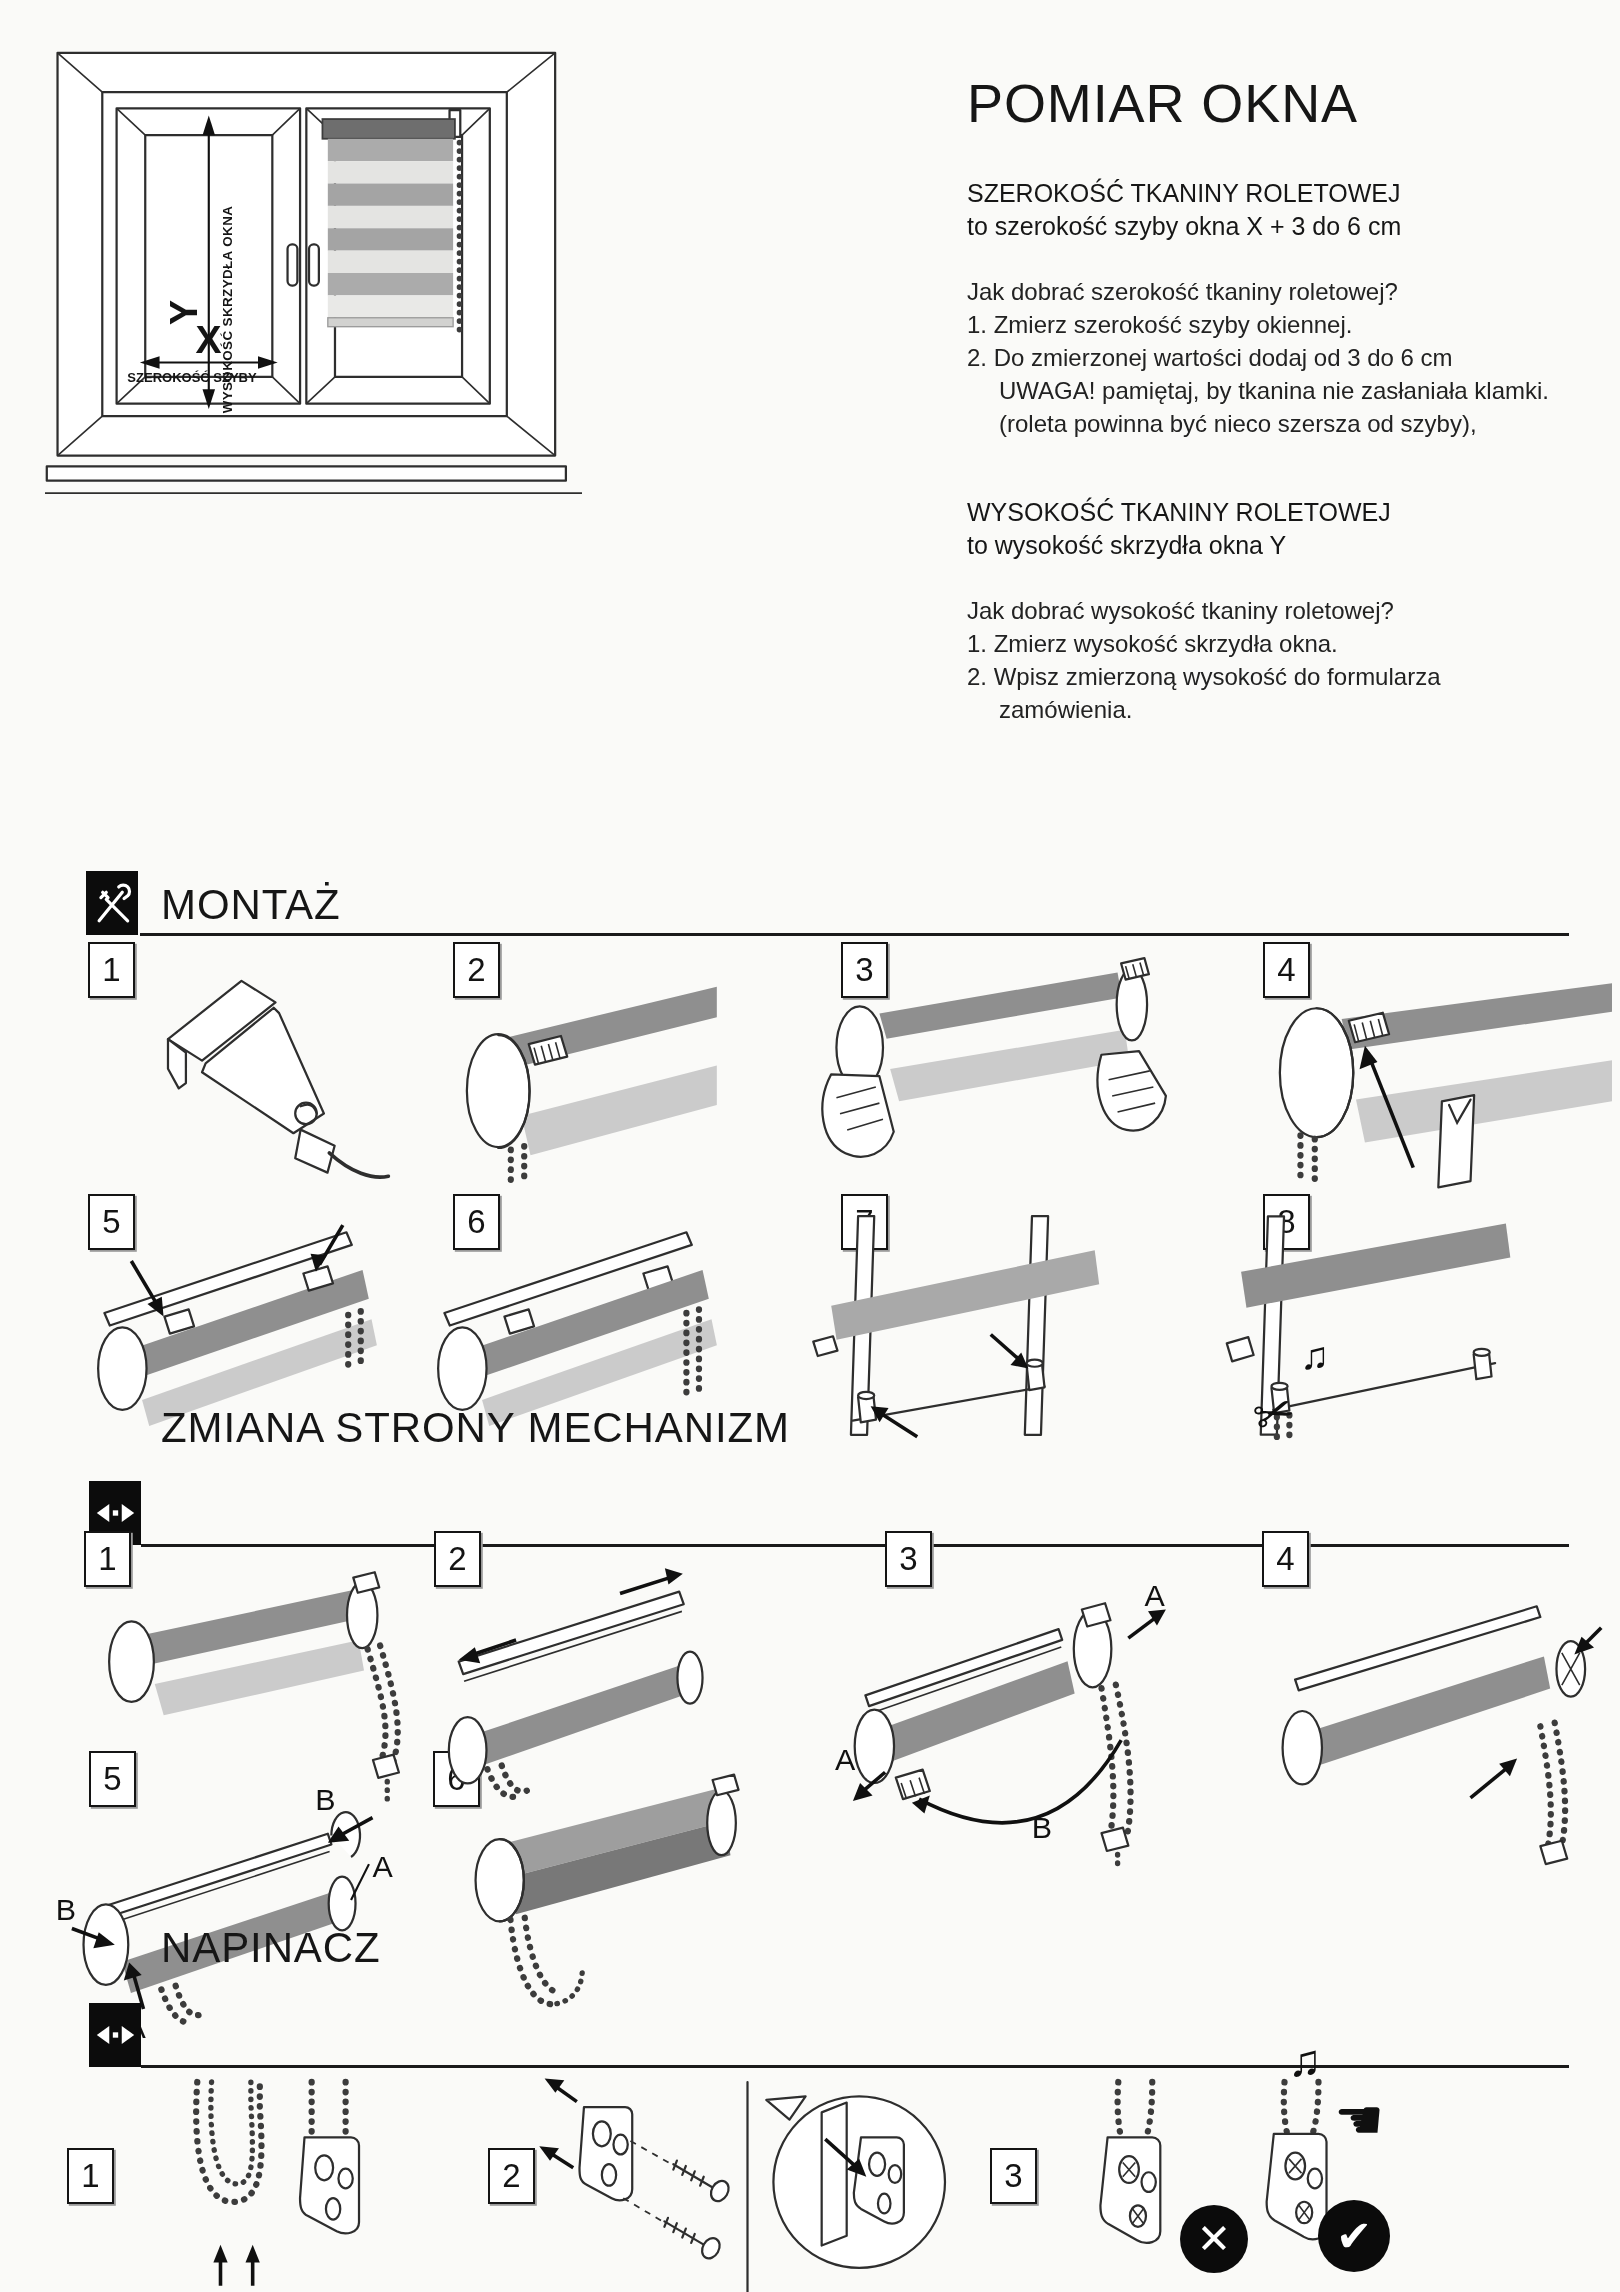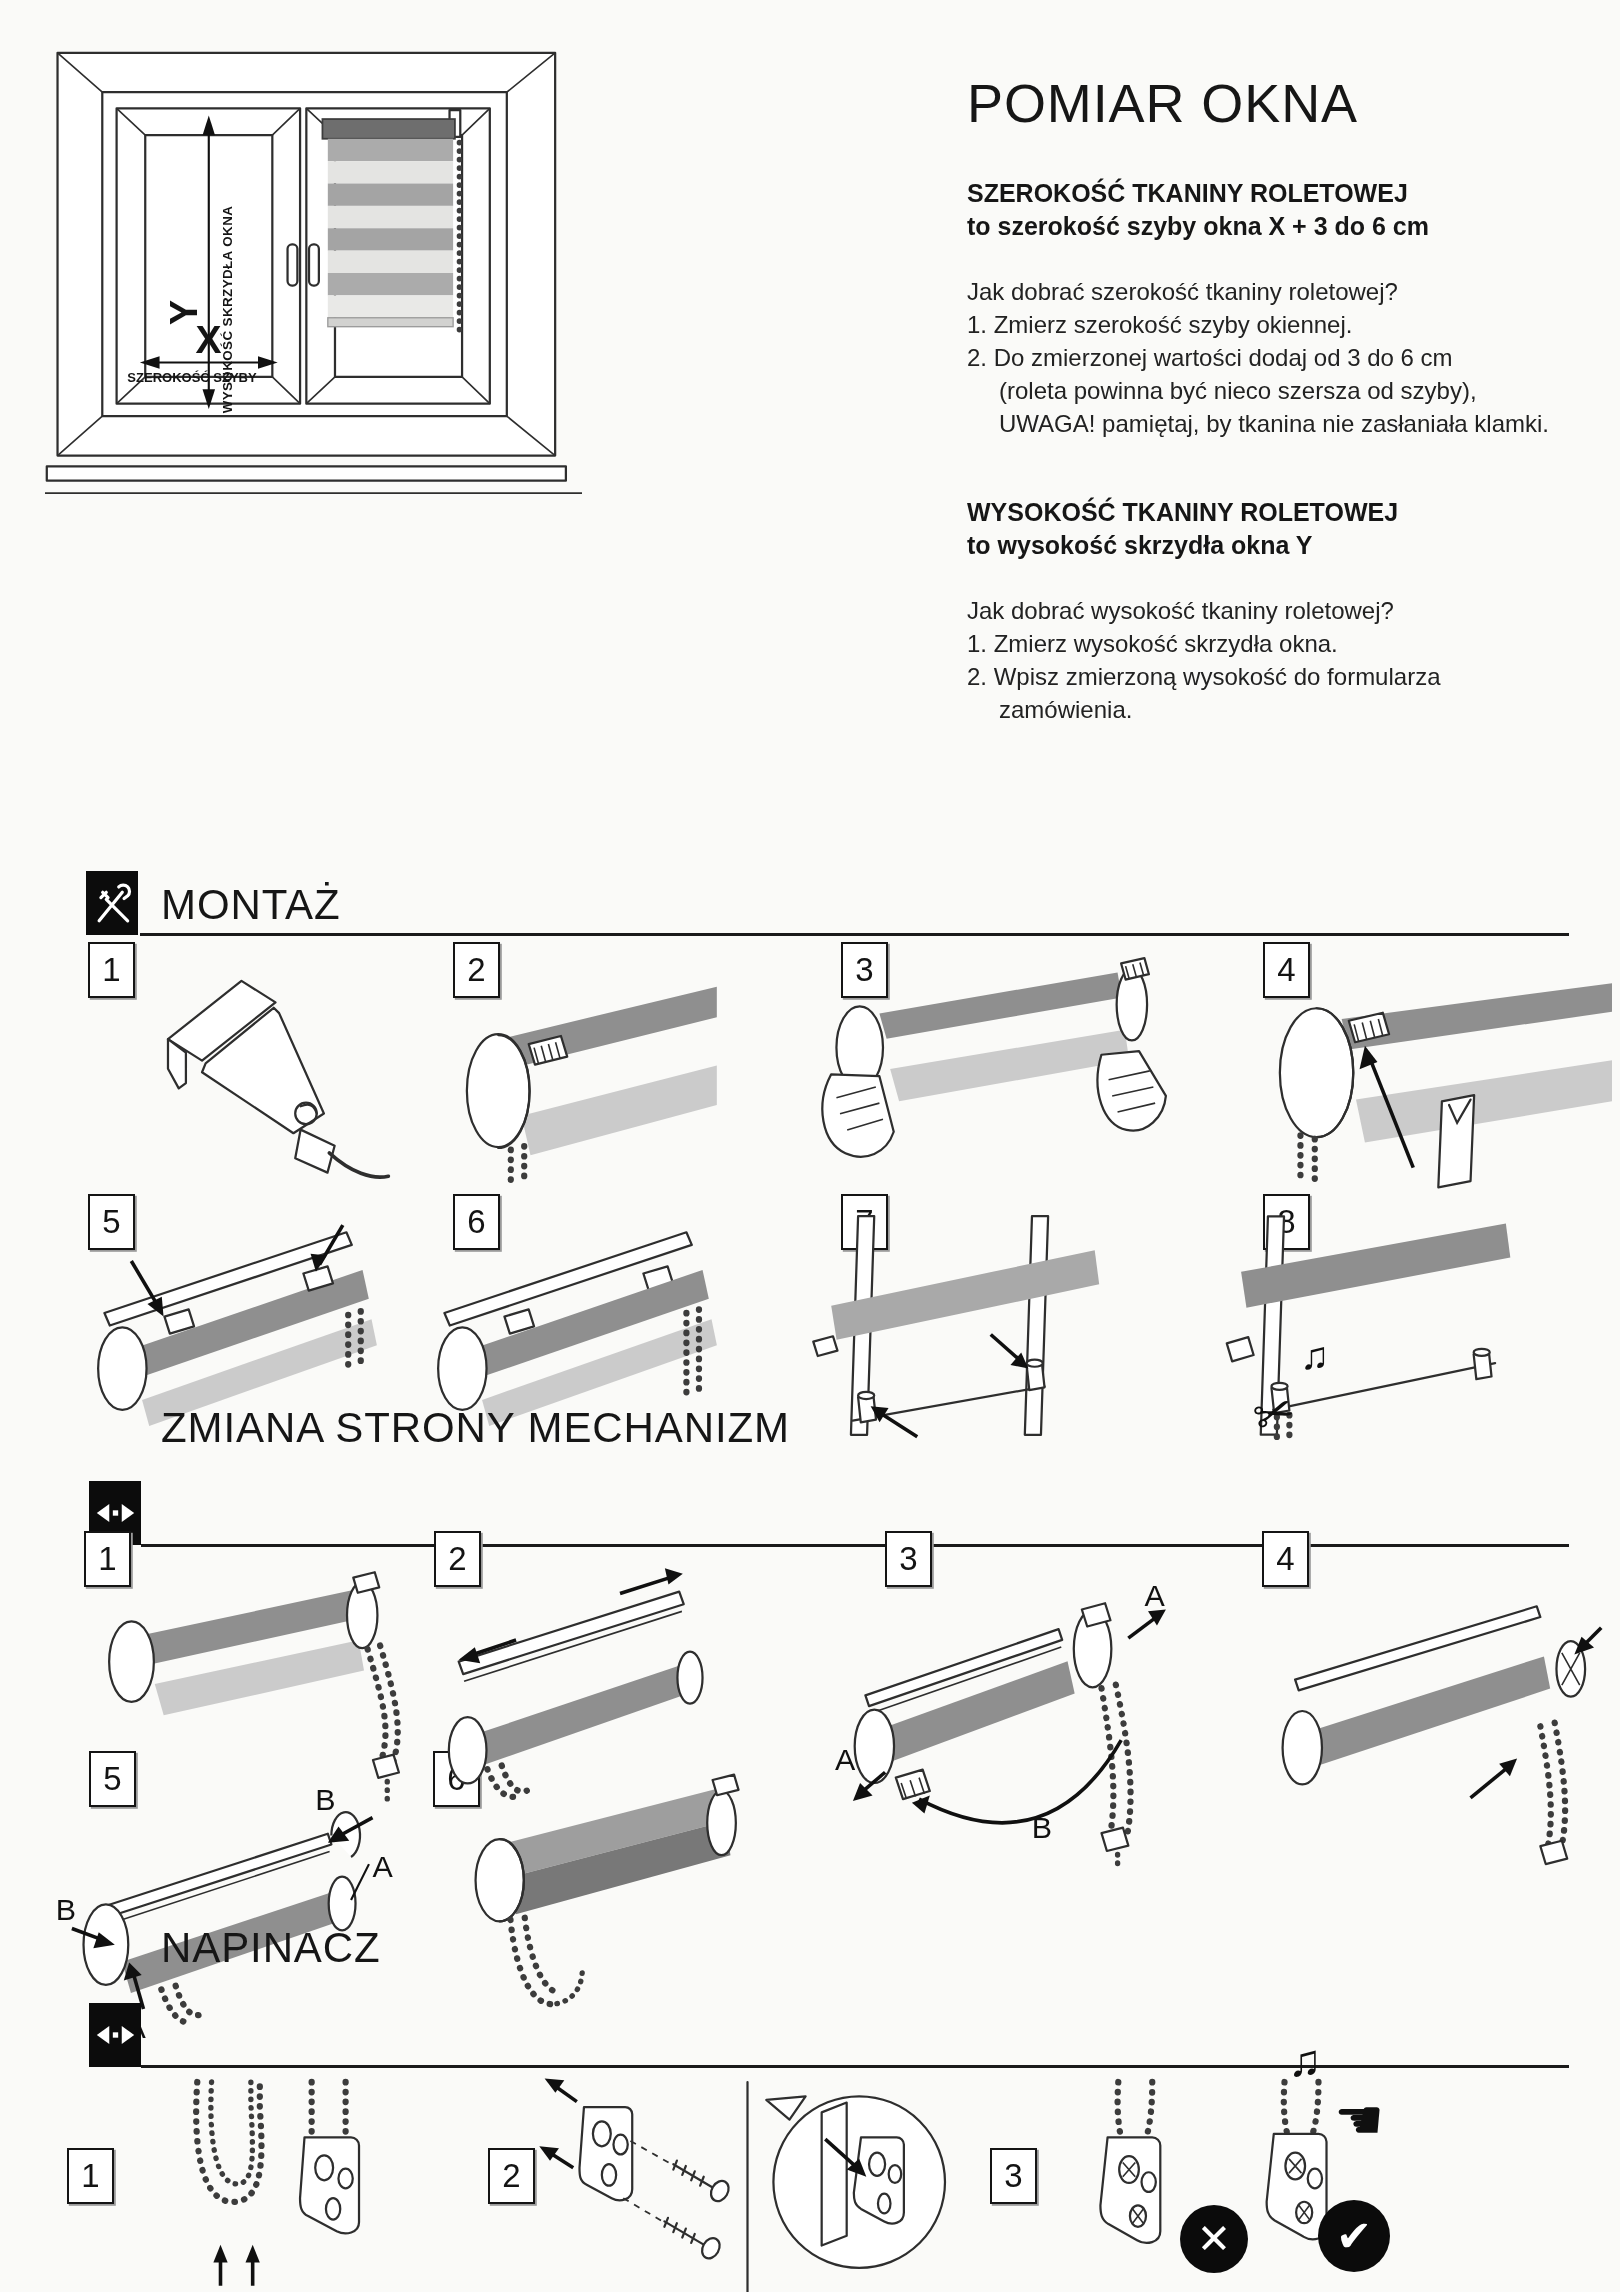--- a/index.html
+++ b/index.html
@@ -4,21 +4,21 @@
 <style>
   html,body{margin:0;padding:0}
   body{
     width:1620px;height:2293px;position:relative;overflow:hidden;
     background:#fafaf8;color:#1c1c1c;
     font-family:"Liberation Sans","DejaVu Sans",sans-serif;
   }
   .abs{position:absolute}
   
   .doc-title{font-size:54px;font-weight:400;letter-spacing:0.9px;color:#161616}
-  .bh{font-size:25px;font-weight:bold;line-height:33px;color:#161616}
+  .bh{font-size:25px;font-weight:normal;line-height:33px;color:#161616}
   .body-line{font-size:24px;line-height:33px;color:#222;white-space:nowrap}
   .indent{padding-left:32px}
   .sec-title{font-size:42px;font-weight:400;letter-spacing:0.9px;color:#161616;white-space:nowrap}
   .sec-icon{width:52px;height:64px;background:#0c0c0c;display:flex;align-items:center;justify-content:center}
   .sec-line{height:2.7px;background:#1a1a1a}
   
   .num{
     width:43px;height:52px;border:2.7px solid #141414;background:#fff;
     display:flex;align-items:center;justify-content:center;
     font-size:33px;color:#141414;box-shadow:1.8px 1.8px 0 #9a9a9a;
@@ -113,22 +113,22 @@
 
 <div class="abs" style="left:967px;top:72px;width:627px">
   <div class="doc-title">POMIAR OKNA</div>
   <div style="height:43px"></div>
   <div class="bh">SZEROKOŚĆ TKANINY ROLETOWEJ</div>
   <div class="bh">to szerokość szyby okna X + 3 do 6 cm</div>
   <div style="height:32px"></div>
   <div class="body-line">Jak dobrać szerokość tkaniny roletowej?</div>
   <div class="body-line">1. Zmierz szerokość szyby okiennej.</div>
   <div class="body-line">2. Do zmierzonej wartości dodaj od 3 do 6 cm</div>
+  <div class="body-line indent">UWAGA! pamiętaj, by tkanina nie zasłaniała klamki.</div>
   <div class="body-line indent">(roleta powinna być nieco szersza od szyby),</div>
-  <div class="body-line indent">UWAGA! pamiętaj, by tkanina nie zasłaniała klamki.</div>
   <div style="height:27px"></div>
   <div style="height:29px"></div>
   <div class="bh">WYSOKOŚĆ TKANINY ROLETOWEJ</div>
   <div class="bh">to wysokość skrzydła okna Y</div>
   <div style="height:32px"></div>
   <div class="body-line">Jak dobrać wysokość tkaniny roletowej?</div>
   <div class="body-line">1. Zmierz wysokość skrzydła okna.</div>
   <div class="body-line">2. Wpisz zmierzoną wysokość do formularza</div>
   <div class="body-line indent">zamówienia.</div>
 </div>

